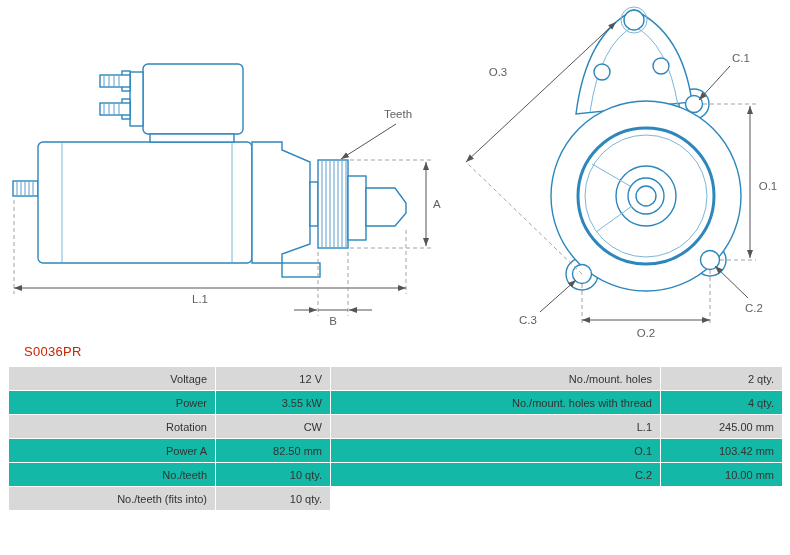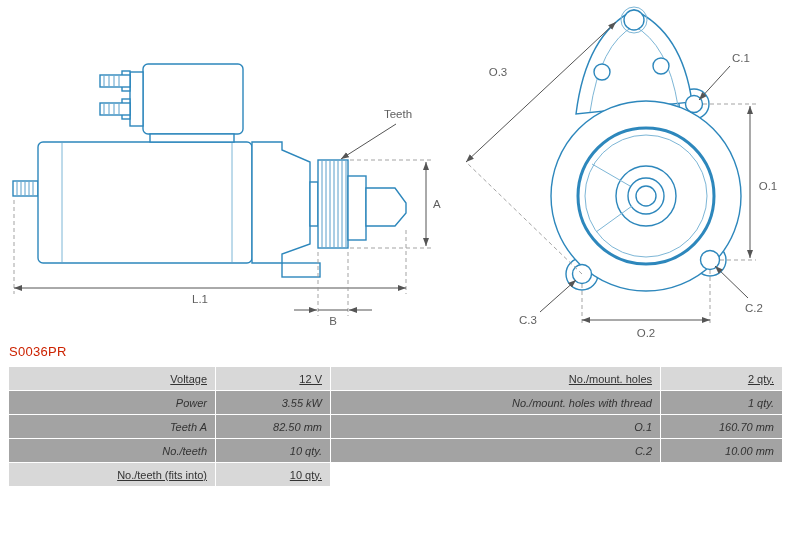--- a/index.html
+++ b/index.html
@@ -17,43 +17,43 @@
   .blue-bold { stroke:#2d87bc; fill:none;    stroke-width:3; }
   .blue-thin { stroke:#7db6d6; fill:none;    stroke-width:1; }
   .hatch     { stroke:#2d87bc; stroke-width:0.8; }
   .dim       { stroke:#555555; fill:none; stroke-width:1; }
   .ext       { stroke:#999999; fill:none; stroke-width:0.9; stroke-dasharray:4 3; }
   text.dimlbl { fill:#5f5f5f; font-size:11.5px; }
 
   .part-number {
     font-size:13px;
     color:#cc2200;
-    padding:4px 0 3px 9px;
+    padding:4px 0 3px 24px;
     letter-spacing:0.3px;
   }
 
   table.specs {
     border-collapse:collapse;
     table-layout:fixed;
     width:774px;
     margin:4px 8px 0 8px;
     font-size:11px;
     color:#333333;
   }
   table.specs td {
     height:23px;
     border:1px solid #ffffff;
     padding:0 8px 0 0;
     text-align:right;
     vertical-align:middle;
     overflow:hidden;
     white-space:nowrap;
   }
-  tr.odd  td { background:#d8d8d8;text-decoration:underline; }
-  tr.even td { background:#a3a3a3;font-style:italic; }
+  tr.odd  td { background:#d8d8d8; }
+  tr.even td { background:#14b8a6; }
   td.lval { padding-right:14px; }
   td.rlbl { padding-right:6px;margin-left:16px; }
   td.rval { padding-right:10px; }
   td.empty { background:#ffffff !important; }
 </style>
 </head>
 <body>
 
 <div class="page">
 
@@ -237,27 +237,33 @@
       <tr class="odd">
         <td class="llbl">Voltage</td>
         <td class="lval">12 V</td>
         <td class="rlbl">No./mount. holes</td>
         <td class="rval">2 qty.</td>
       </tr>
       <tr class="even">
         <td class="llbl">Power</td>
         <td class="lval">3.55 kW</td>
         <td class="rlbl">No./mount. holes with thread</td>
-        <td class="rval">1 qty.</td>
+        <td class="rval">4 qty.</td>
+      </tr>
+      <tr class="odd">
+        <td class="llbl">Rotation</td>
+        <td class="lval">CW</td>
+        <td class="rlbl">L.1</td>
+        <td class="rval">245.00 mm</td>
       </tr>
       <tr class="even">
-        <td class="llbl">Teeth A</td>
+        <td class="llbl">Power A</td>
         <td class="lval">82.50 mm</td>
         <td class="rlbl">O.1</td>
-        <td class="rval">160.70 mm</td>
+        <td class="rval">103.42 mm</td>
       </tr>
       <tr class="even">
         <td class="llbl">No./teeth</td>
         <td class="lval">10 qty.</td>
         <td class="rlbl">C.2</td>
         <td class="rval">10.00 mm</td>
       </tr>
       <tr class="odd">
         <td class="llbl">No./teeth (fits into)</td>
         <td class="lval">10 qty.</td>

